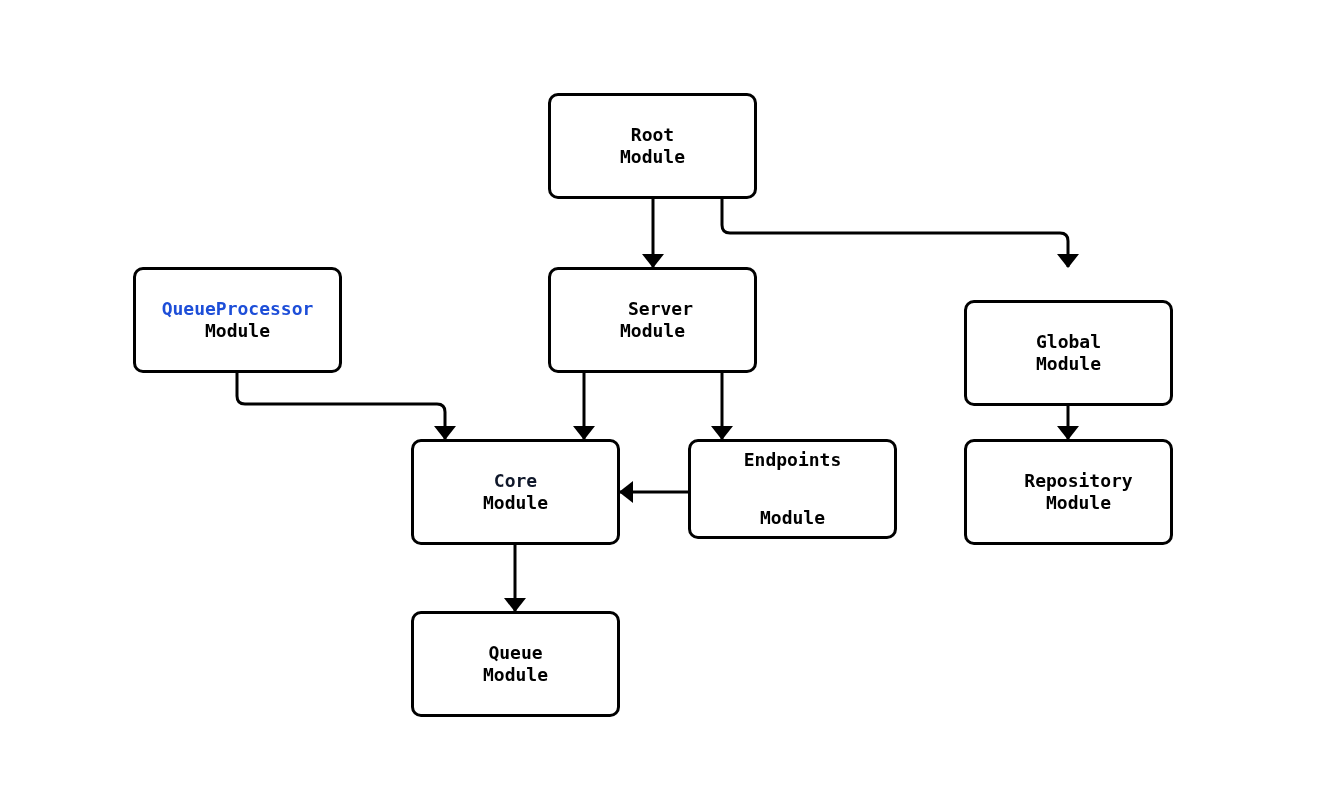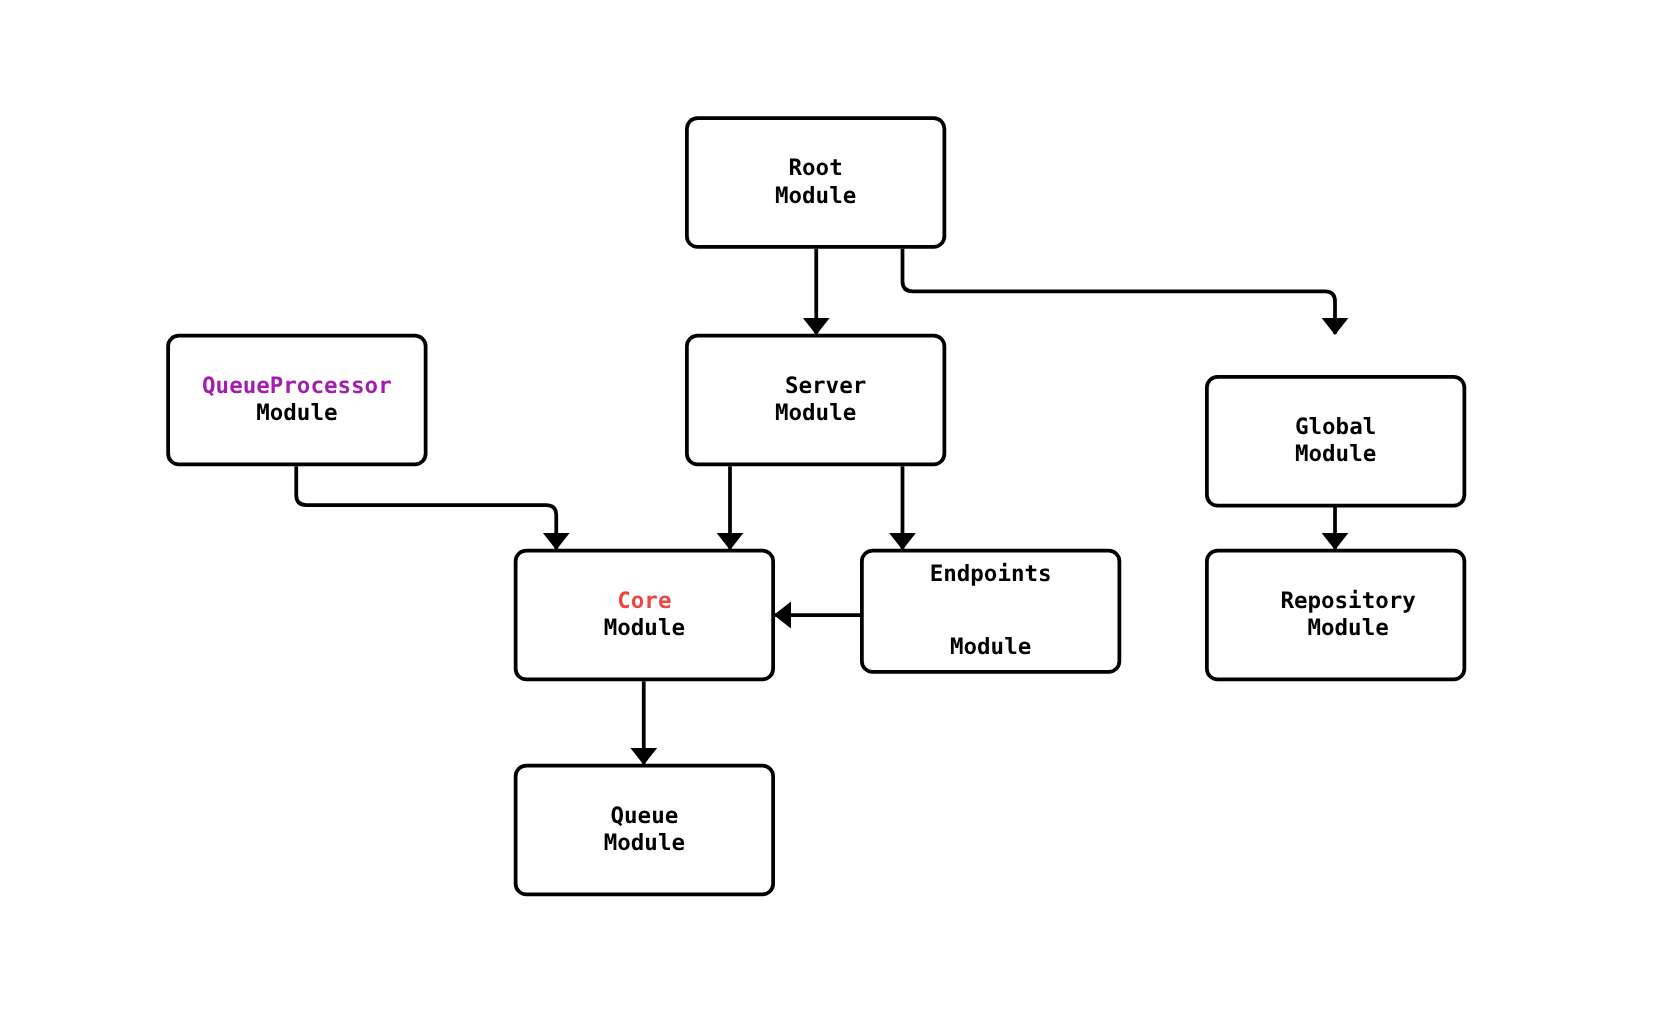--- a/index.html
+++ b/index.html
@@ -68,33 +68,33 @@
         <path class="edge" d="M1068,373 L1068,439" marker-end="url(#arrowhead)" stroke="#000000"></path>
         <path class="edge" d="M515,545 L515,611" marker-end="url(#arrowhead)" stroke="#000000"></path>
       </g>
   </svg>
   <div id="nodes-layer">
       <div class="node" style="left: 548px; top: 93px; width: 209px; height: 106px; background: rgb(255, 255, 255); border-color: rgb(0, 0, 0);">
         <span class="node-line" style="color: rgb(0, 0, 0);">Root</span>
         <span class="node-line" style="color: rgb(0, 0, 0);">Module</span>
       </div>
       <div class="node" style="left: 133px; top: 267px; width: 209px; height: 106px; background: rgb(255, 255, 255); border-color: rgb(0, 0, 0);">
-        <span class="node-line" style="color: #a21caf;">QueueProcessor</span>
+        <span class="node-line" style="color: #1d4ed8;">QueueProcessor</span>
         <span class="node-line" style="color: rgb(0, 0, 0);">Module</span>
       </div>
       <div class="node" style="left: 548px; top: 267px; width: 209px; height: 106px; background: rgb(255, 255, 255); border-color: rgb(0, 0, 0);">
         <span class="node-line" style="color: rgb(0, 0, 0); margin-left: 16px;">Server</span>
         <span class="node-line" style="color: rgb(0, 0, 0);">Module</span>
       </div>
       <div class="node" style="left: 964px; top: 267px; width: 209px; height: 106px; background: rgb(255, 255, 255); border-color: rgb(0, 0, 0); margin-top: 33px;">
         <span class="node-line" style="color: rgb(0, 0, 0);">Global</span>
         <span class="node-line" style="color: rgb(0, 0, 0);">Module</span>
       </div>
       <div class="node" style="left: 411px; top: 439px; width: 209px; height: 106px; background: rgb(255, 255, 255); border-color: rgb(0, 0, 0);">
-        <span class="node-line" style="color: #ef4444;">Core</span>
+        <span class="node-line" style="color: #0f172a;">Core</span>
         <span class="node-line" style="color: rgb(0, 0, 0);">Module</span>
       </div>
       <div class="node" style="left: 688px; top: 439px; width: 209px; height: 100px; background: rgb(255, 255, 255); border-color: rgb(0, 0, 0); gap: 36px;">
         <span class="node-line" style="color: rgb(0, 0, 0);">Endpoints</span>
         <span class="node-line" style="color: rgb(0, 0, 0);">Module</span>
       </div>
       <div class="node" style="left: 964px; top: 439px; width: 209px; height: 106px; background: rgb(255, 255, 255); border-color: rgb(0, 0, 0); padding-left: 20px;">
         <span class="node-line" style="color: rgb(0, 0, 0);">Repository</span>
         <span class="node-line" style="color: rgb(0, 0, 0);">Module</span>
       </div>

